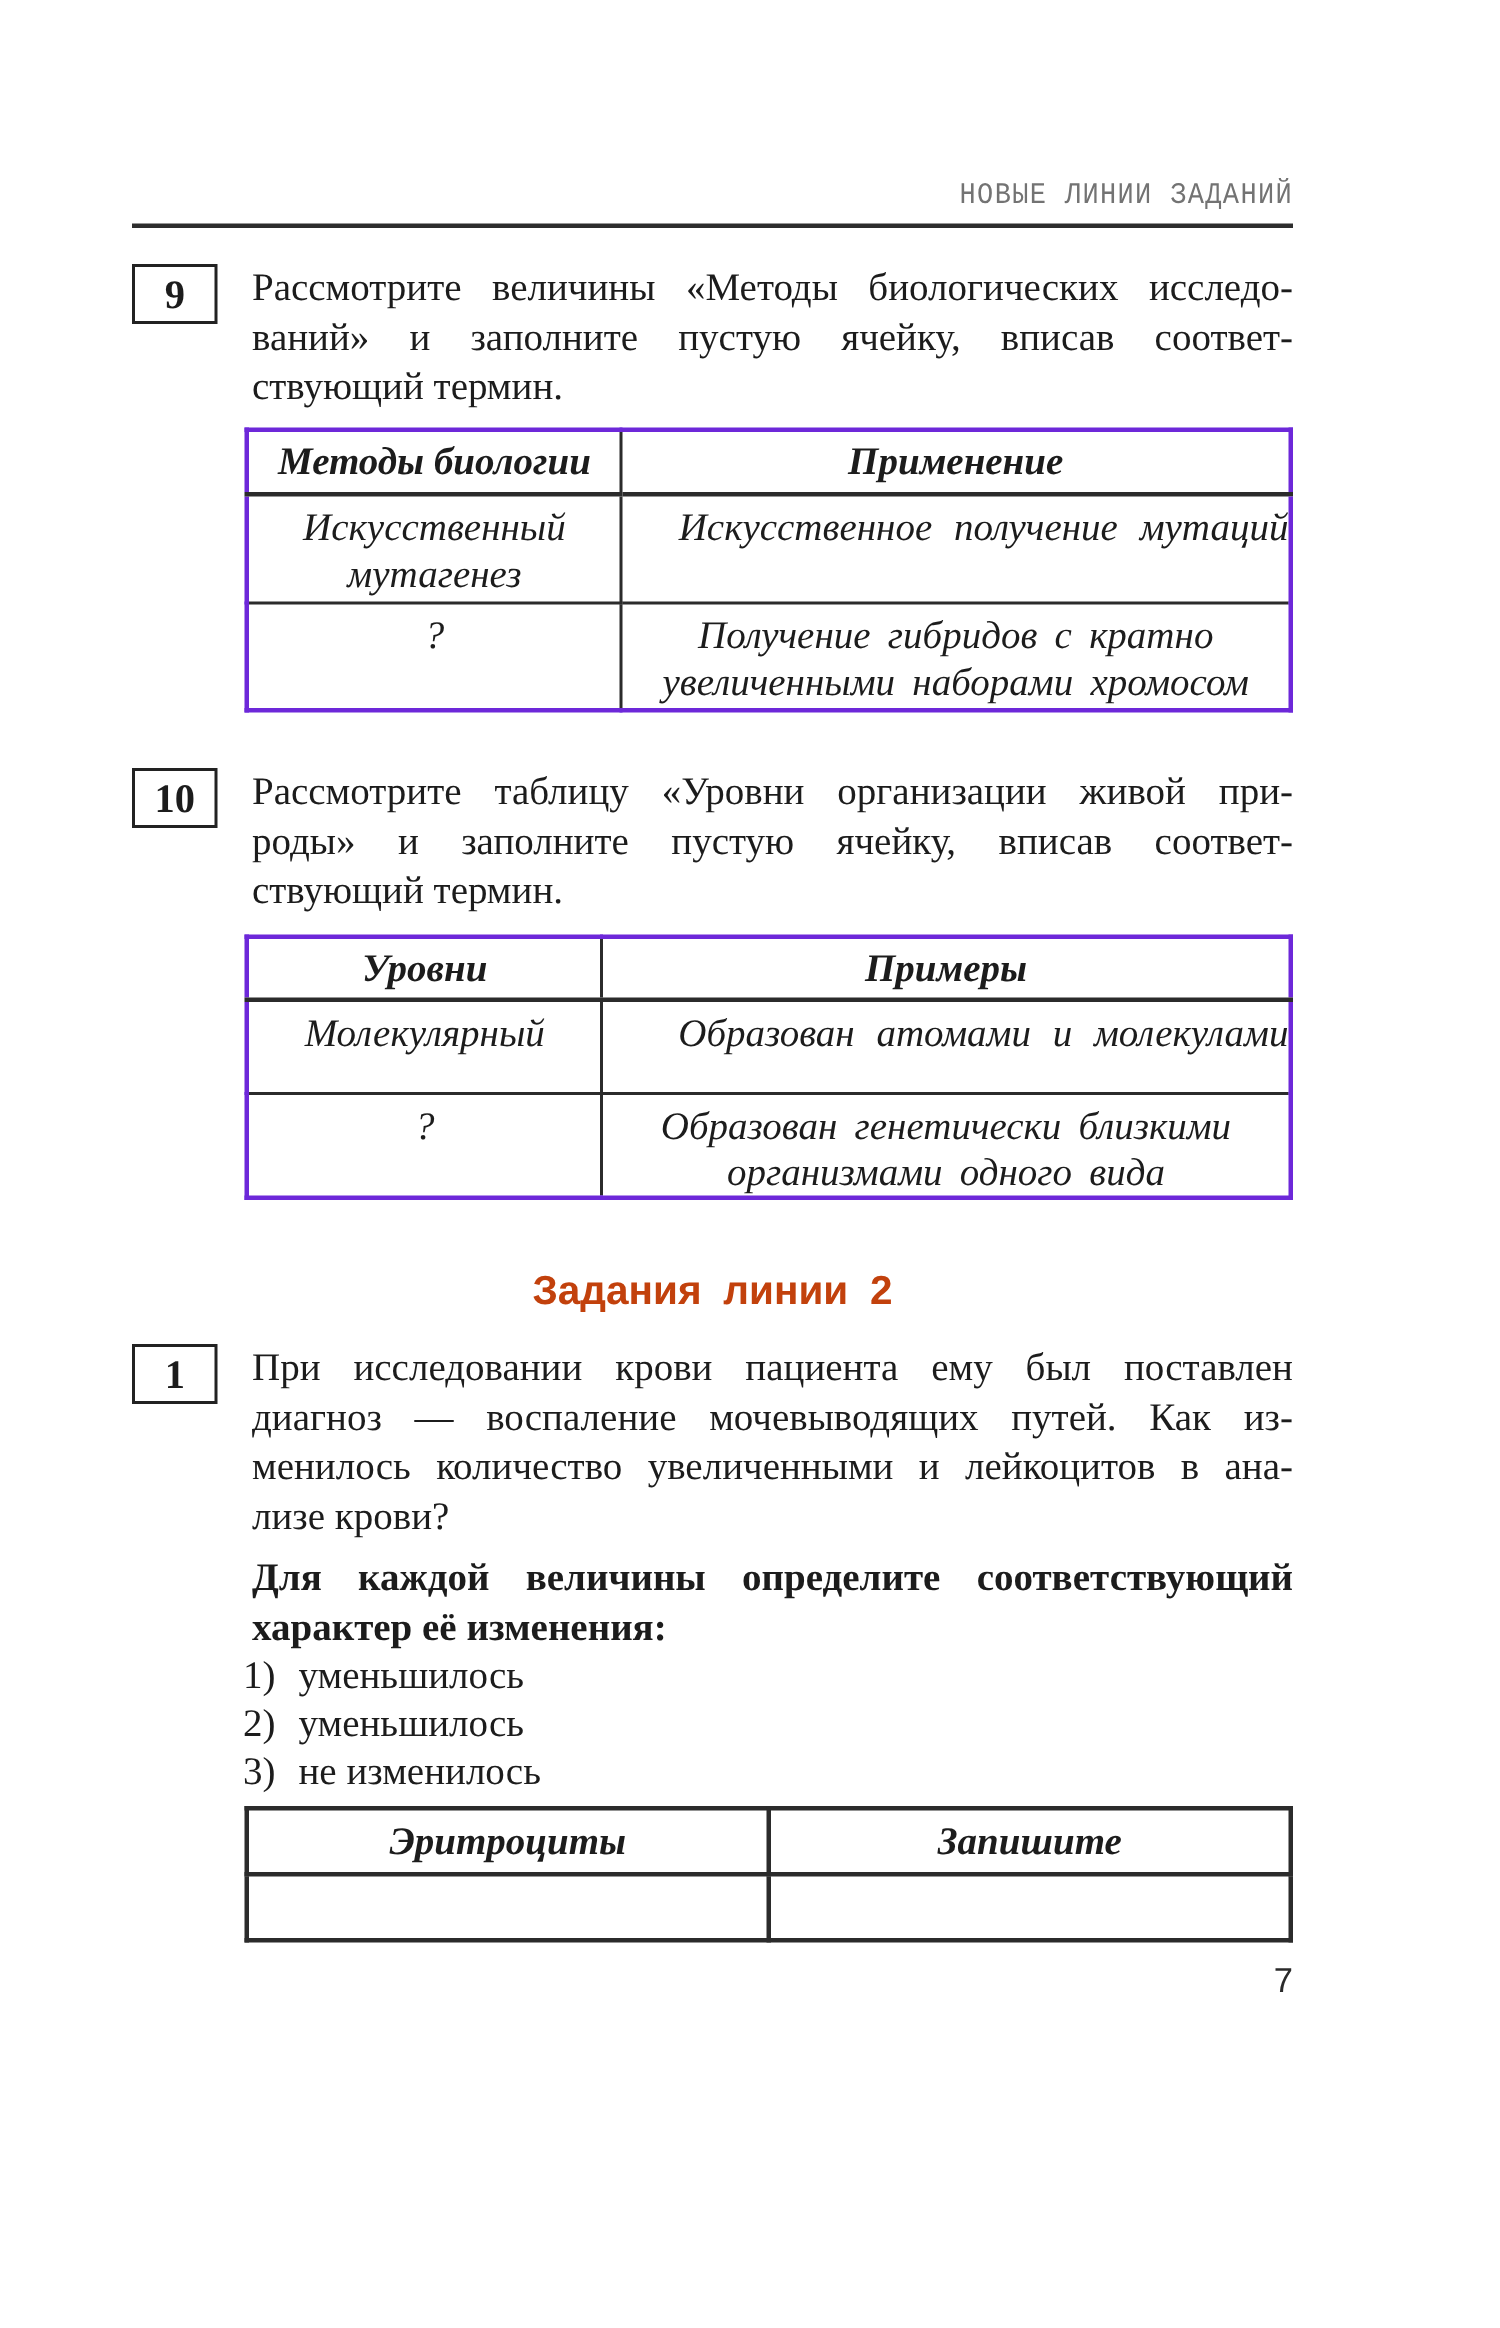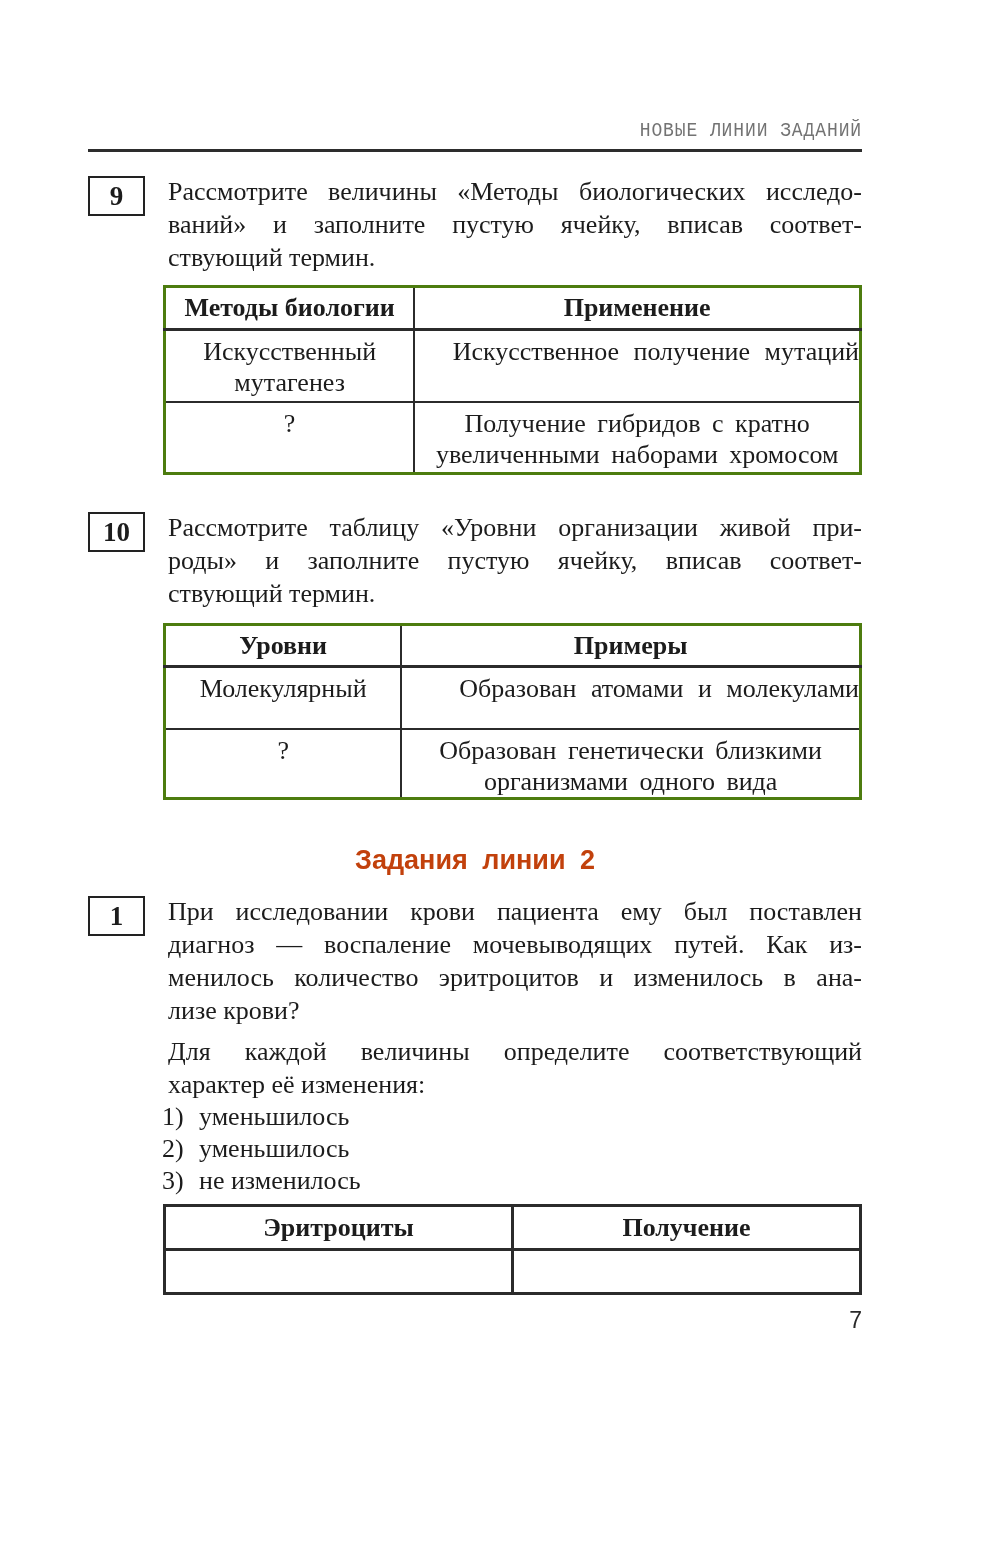--- a/index.html
+++ b/index.html
@@ -51,21 +51,21 @@
     border-collapse: collapse;
     margin-left: 75px;
     table-layout: fixed;
   }
   table.book th, table.book td {
     border: 2px solid #2b2b2b;
     font-size: 26px;
     padding: 0;
     text-align: center;
   }
-  table.book { border: 3px solid #4d7c0f; }
+  table.book { border: 3px solid #6d28d9; font-style: italic; }
   table.book th {
     font-weight: bold;
     vertical-align: middle;
     border-bottom-width: 3px;
   }
   table.book td { vertical-align: top; padding-top: 5px; }
   .cell-line { line-height: 31px; }
   .ws8 { word-spacing: 8px; text-align: right; }
   .ws5 { word-spacing: 5px; }
   #table9  tr:nth-child(1) { height: 43px; }
@@ -83,21 +83,21 @@
   .section-heading {
     text-align: center;
     font-family: "Liberation Sans", sans-serif;
     font-weight: bold;
     font-size: 27px; line-height: 30px;
     word-spacing: 7px;
     color: #c2410c;
   }
 
   
-  .para { margin-left: 80px; font-size: 26px; line-height: 33px; }
+  .para { margin-left: 80px; font-size: 26px; line-height: 33px; font-weight: bold; }
   .option { margin-left: 74px; font-size: 26px; line-height: 32px; }
   .option .num { display: inline-block; width: 37px; }
 
   .page-num {
     text-align: right;
     font-family: "Liberation Sans", sans-serif;
     font-size: 23px; line-height: 26px;
     color: #2a2a2a;
     margin-top: 12px;
   }
@@ -197,21 +197,21 @@
 
   <div class="section-heading mt-head">Задания линии 2</div>
 
   <div class="task mt-task1">
     <div class="num-box">
       <span>1</span>
     </div>
     <div class="task-text">
       <div class="jline">При исследовании крови пациента ему был поставлен</div>
       <div class="jline">диагноз — воспаление мочевыводящих путей. Как из-</div>
-      <div class="jline">менилось количество эритроцитов и изменилось в ана-</div>
+      <div class="jline">менилось количество увеличенными и лейкоцитов в ана-</div>
       <div class="lline">лизе крови?</div>
     </div>
   </div>
 
   <div class="para mt-para1">
     <div class="jline">Для каждой величины определите соответствующий</div>
     <div class="lline">характер её изменения:</div>
   </div>
 
   <div>
@@ -228,21 +228,21 @@
 
 
   <table class="book mt-table1" id="tableAns">
     <colgroup>
         <col style="width:348px">
         <col style="width:348px">
       </colgroup>
     <tbody>
         <tr>
       <th>Эритроциты</th>
-      <th>Получение</th>
+      <th>Запишите</th>
     </tr>
     <tr>
       <td></td>
       <td></td>
     </tr>
   </tbody>
     </table>
 
   <div class="page-num">7</div>
 

